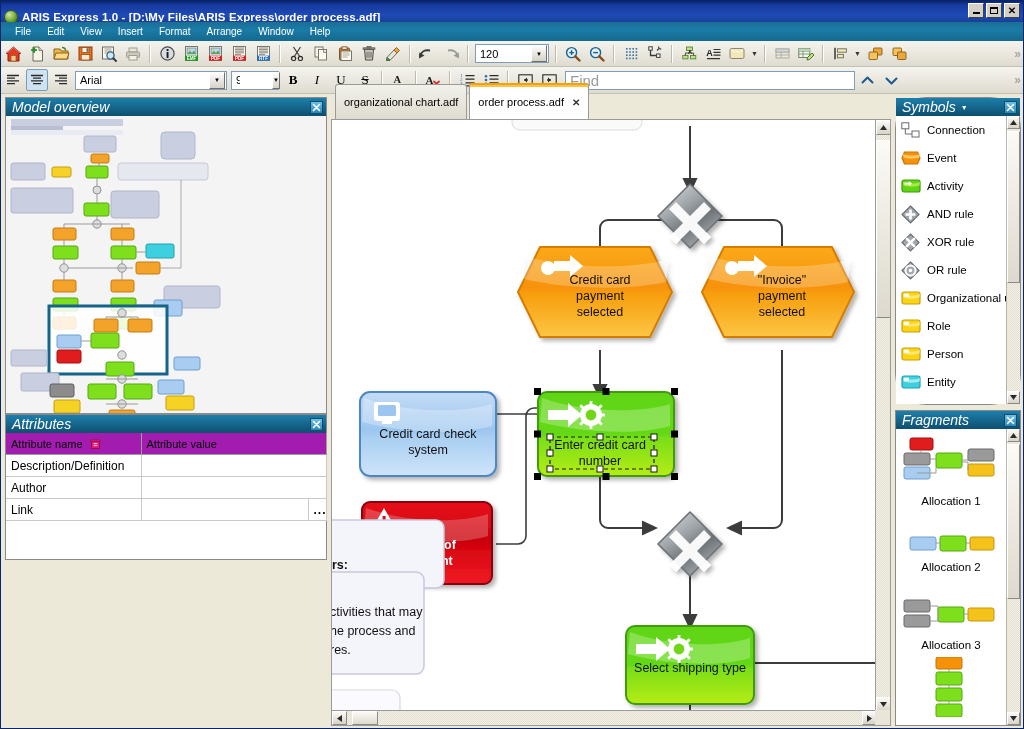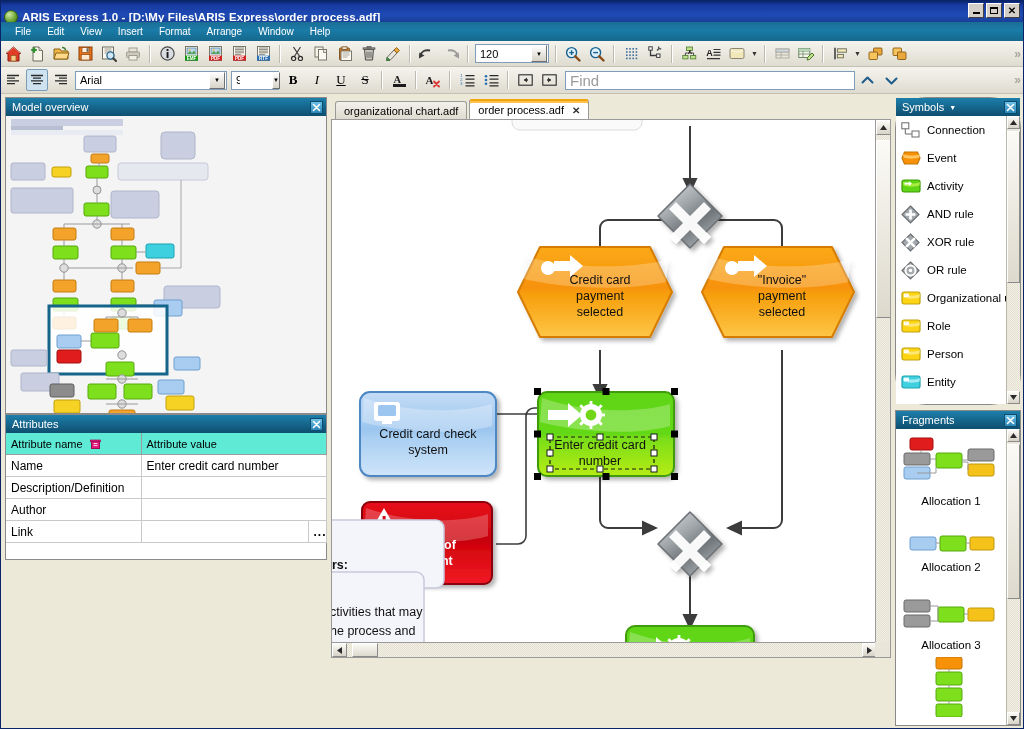--- a/index.html
+++ b/index.html
@@ -63,51 +63,51 @@
     padding:0 4px;box-sizing:border-box;margin-left:4px;}
   .findbox span{color:#9b9b9b;font-size:15px;}
 
   
   svg{display:block;}
 
   
   .panel{position:absolute;background:#fff;border:1px solid #8a8a8a;box-sizing:border-box;}
   .panel-hd{height:18px;background:linear-gradient(180deg,#1d7fab 0%,#15648a 55%,#0e4f6f 100%);
     display:flex;align-items:center;padding:0 3px 0 6px;box-sizing:border-box;}
-  .panel-hd .t{color:#fff;font-size:11px;white-space:nowrap;}
+  .panel-hd .t{color:#fff;font-size:14px;white-space:nowrap;font-style:italic;}
   .panel-hd .dd{color:#fff;font-size:7px;margin-left:5px;}
   .panel-x{margin-left:auto;width:13px;height:13px;background:linear-gradient(180deg,#6fc1e6,#2a87b8);
     border:1px solid #0c4c6d;display:flex;align-items:center;justify-content:center;box-sizing:border-box;cursor:default;}
   .panel-x svg{width:9px;height:9px;}
 
   
   #model-overview{left:4px;top:96px;width:322px;height:317px;}
   .mo-body{position:relative;width:100%;height:calc(100% - 18px);background:#f4f4f4;overflow:hidden;}
 
   
   #attributes{left:4px;top:413px;width:322px;height:146px;}
   .attr-table{width:100%;border-collapse:collapse;table-layout:fixed;background:#fff;}
-  .attr-table th{background:#5eead4;border:1px solid #9d9d9d;border-top:none;border-left:none;
+  .attr-table th{background:#a21caf;border:1px solid #9d9d9d;border-top:none;border-left:none;
     font-weight:normal;font-size:11px;text-align:left;padding:2px 5px;height:17px;color:#000;}
   .attr-table td{border:1px solid #c9c9c9;border-top:none;border-left:none;
     font-size:12px;padding:1px 5px;height:19px;color:#000;background:#fff;}
   .attr-table td.k{background:#fff;}
   .attr-hdr-icon{display:inline-block;vertical-align:-2px;margin-left:4px;}
   .dots-cell{width:18px;text-align:center;color:#333;font-weight:bold;letter-spacing:1px;}
 
   
   #center{position:absolute;left:330px;top:96px;width:560px;height:629px;}
   .tabbar{height:22px;background:#ece9d8;display:flex;align-items:flex-end;padding-left:4px;box-sizing:border-box;}
-  .tab{height:18px;display:flex;align-items:center;padding:8px 8px;font-size:11px;color:#000;
+  .tab{height:18px;display:flex;align-items:center;padding:17px 8px;font-size:11px;color:#000;
     background:linear-gradient(180deg,#f2f1ea,#dedbd0);border:1px solid #9a9a9a;border-bottom:none;
     border-radius:3px 3px 0 0;margin-right:2px;box-sizing:border-box;cursor:default;white-space:nowrap;}
   .tab.sel{height:20px;background:#fff;border-color:#9a9a9a;border-top:2px solid #f0a30a;
     box-shadow:inset 0 2px 0 #ffc34d;}
   .tab .x{margin-left:8px;font-weight:bold;font-size:10px;color:#333;}
-  .canvas-wrap{position:absolute;left:0;top:22px;width:560px;height:539px;background:#fff;
+  .canvas-wrap{position:absolute;left:0;top:22px;width:560px;height:607px;background:#fff;
     border:1px solid #9a9a9a;box-sizing:border-box;overflow:hidden;}
   .canvas{position:absolute;left:0;top:0;width:544px;height:591px;background:#fff;overflow:hidden;}
 
   
   .sb-v{position:absolute;right:0;top:0;width:15px;height:592px;background:#f1efe2;border-left:1px solid #9a9a9a;box-sizing:border-box;}
   .sb-h{position:absolute;left:0;bottom:0;width:545px;height:15px;background:#f1efe2;border-top:1px solid #9a9a9a;box-sizing:border-box;}
   .sb-corner{position:absolute;right:0;bottom:0;width:15px;height:15px;background:#e9e6d9;}
   .sb-btn{background:linear-gradient(180deg,#fbfaf5,#d7d3c8);border:1px solid;
     border-color:#fff #8a8a8a #8a8a8a #fff;display:flex;align-items:center;justify-content:center;
     box-sizing:border-box;cursor:default;}
@@ -622,24 +622,20 @@
                   <rect x="1.5" y="2.5" width="8" height="7" fill="#e3197c" stroke="#9c0a50" stroke-width="1"></rect>
                   <rect x="0.6" y="1" width="9.8" height="1.8" fill="#e3197c" stroke="#9c0a50" stroke-width=".7"></rect>
                   <path d="M3.6 4.5h3.8M3.6 6.4h3.8" stroke="#fff" stroke-width=".8"></path>
                 </svg>
             </span>
           </th>
           <th colspan="2">Attribute value</th>
         </tr>
       </thead>
       <tbody>
-        <tr>
-          <td class="k">Name</td>
-          <td colspan="2">Enter credit card number</td>
-        </tr>
         <tr>
           <td class="k">Description/Definition</td>
           <td colspan="2"></td>
         </tr>
         <tr>
           <td class="k">Author</td>
           <td colspan="2"></td>
         </tr>
         <tr>
           <td class="k">Link</td>

